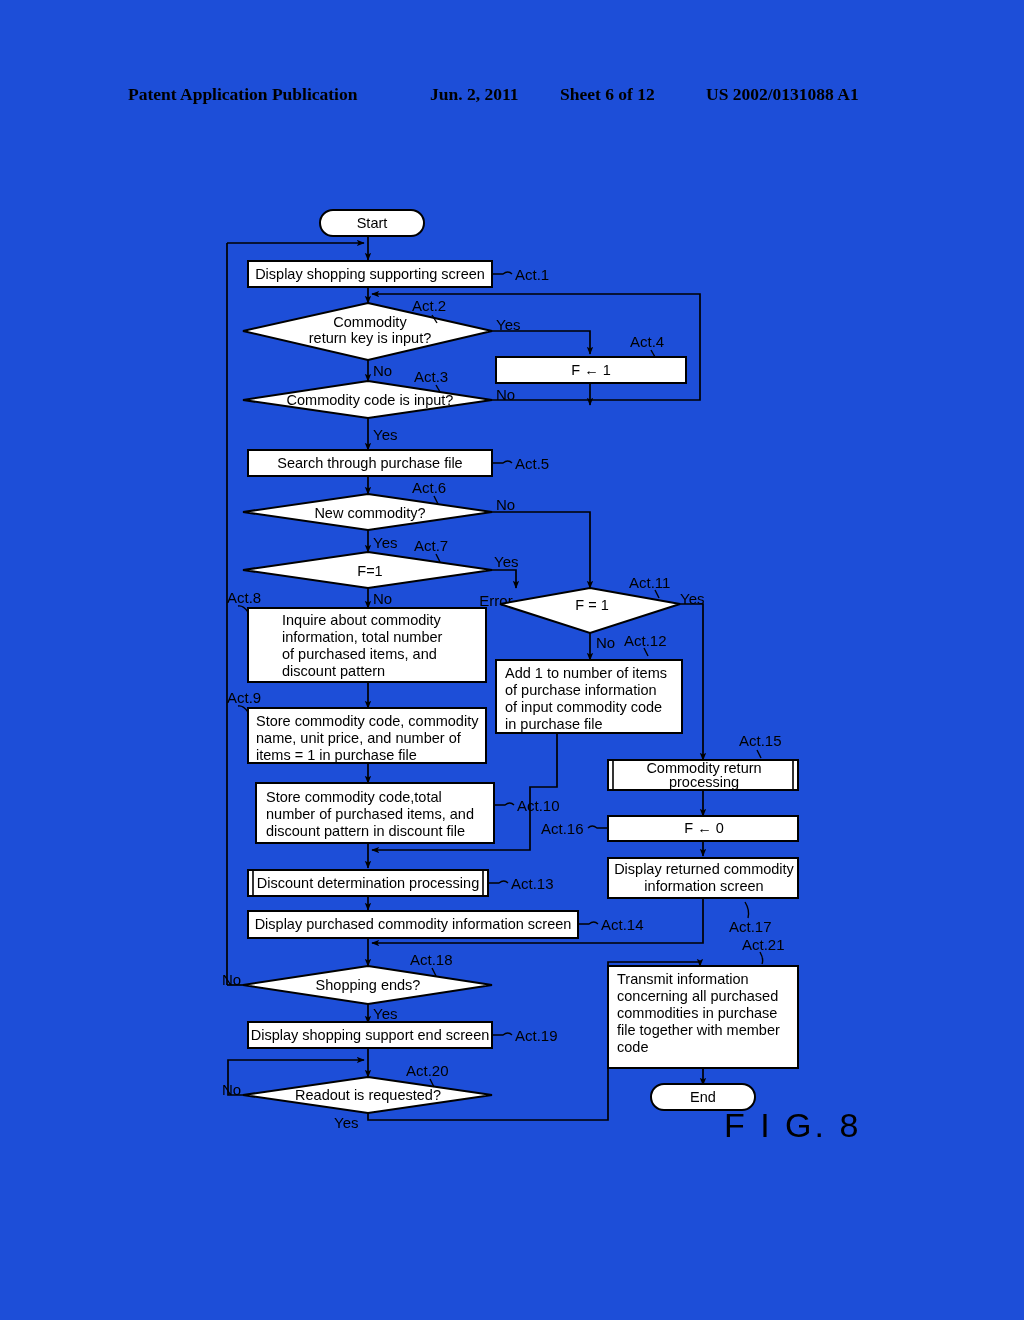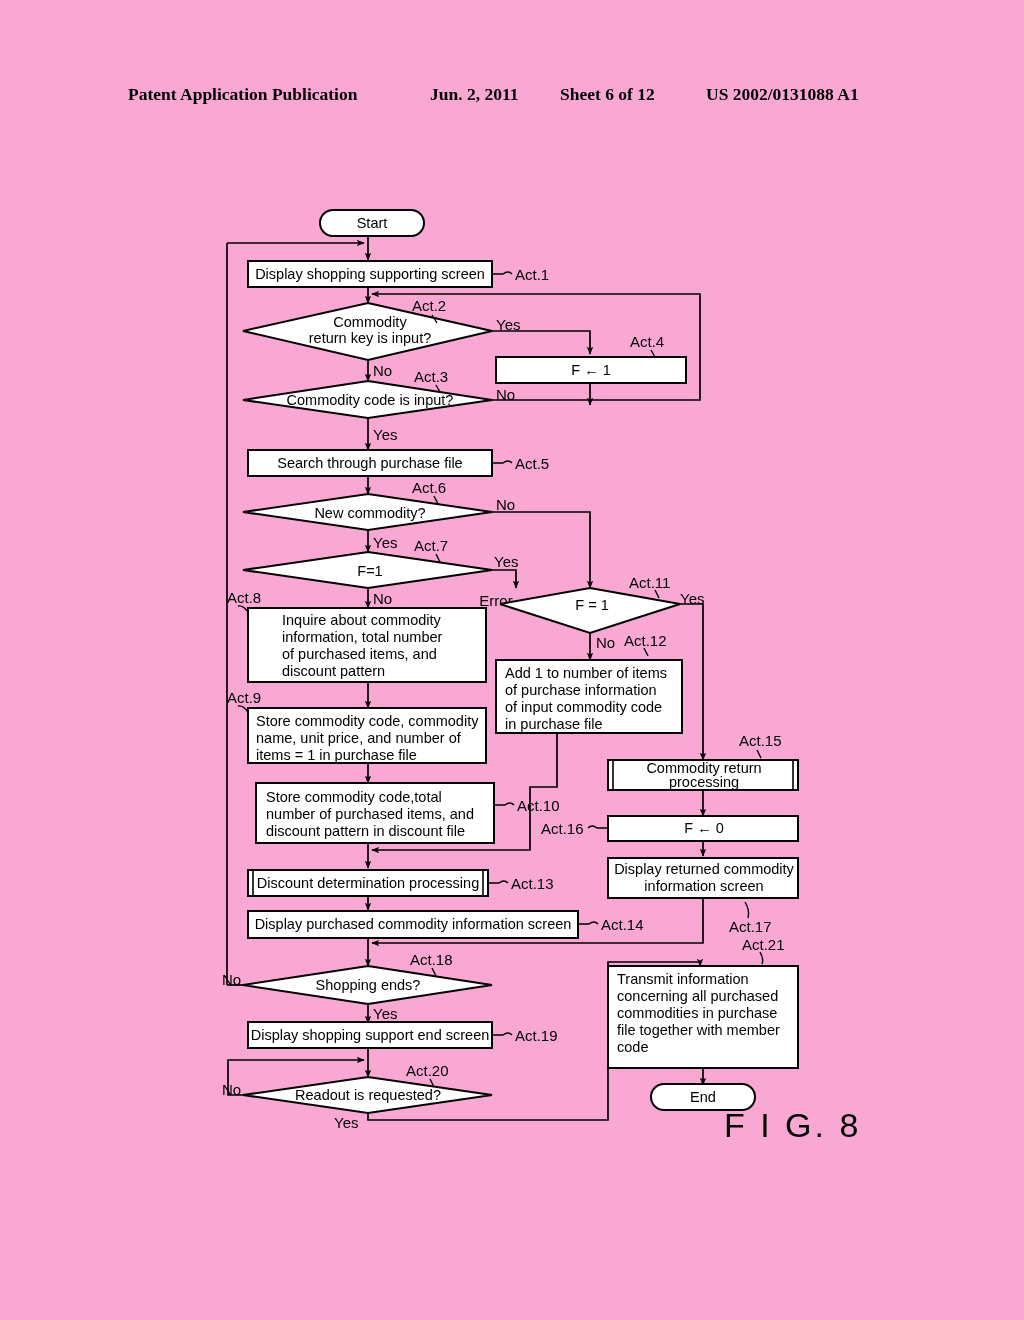--- a/index.html
+++ b/index.html
@@ -13,21 +13,21 @@
     font-family: "Liberation Sans", sans-serif;
     color: #000;
     position: relative;
     overflow: hidden;
   }
   #page {
     position: absolute;
     left: 0; top: 0;
     width: 1024px;
     height: 1320px;
-    background: #f9a8d4;
+    background: #1d4ed8;
   }
   .hdr {
     position: absolute;
     top: 84px;
     left: 0;
     width: 1024px;
     height: 26px;
     font-family: "Liberation Serif", serif;
     font-weight: bold;
     font-size: 17.5px;

